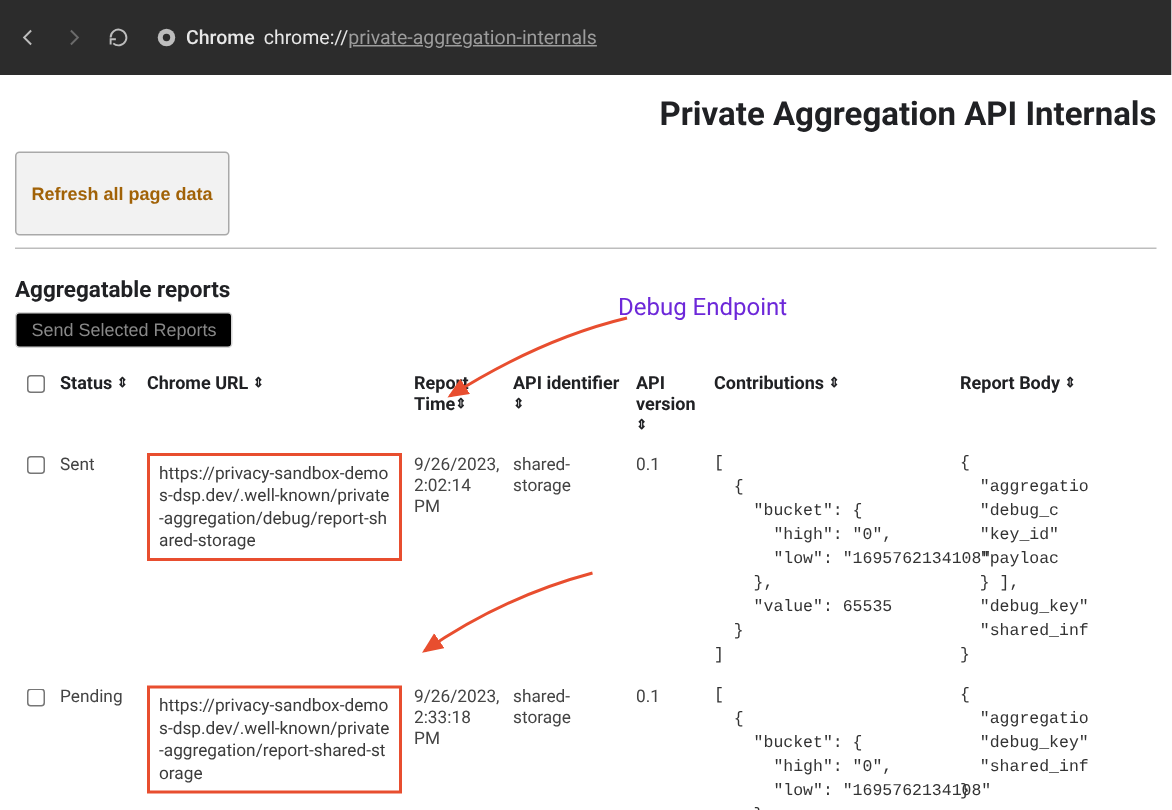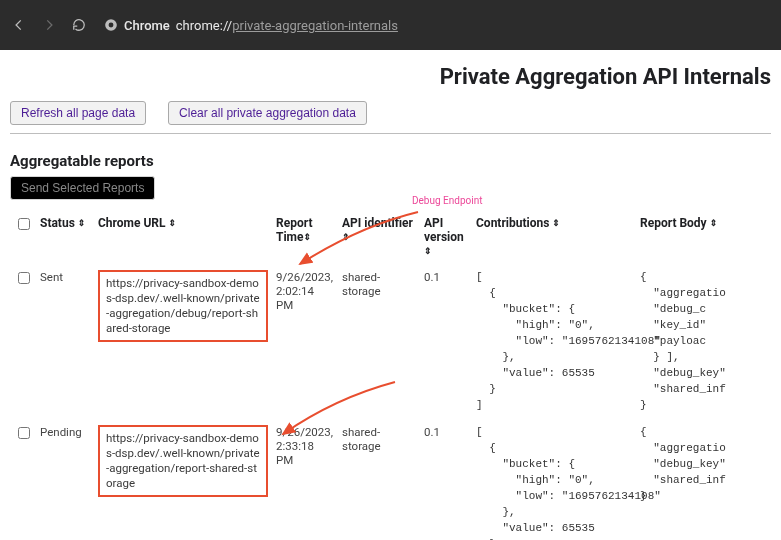--- a/index.html
+++ b/index.html
@@ -47,26 +47,27 @@
     color: #202124;
     text-align: right;
   }
   .btn-row {
     display: flex;
     gap: 22px;
     margin-bottom: 8px;
   }
   .btn {
     font-size: 12px;
-    padding: 4px 10px;
+    padding: 20px 10px;
     border: 1px solid #a9a9a9;
     border-radius: 3px;
     background: #f2f2f2;
     cursor: pointer;
-    color: #4c1d95;
+    color: #a16207;
+    font-weight: bold;
   }
   .hr {
     border: none;
     border-top: 1px solid #bdbdbd;
     margin: 4px 0 18px 0;
   }
   h2 {
     font-size: 15px;
     font-weight: 700;
     margin: 0 0 6px 0;
@@ -125,22 +126,22 @@
     white-space: pre;
     color: #333;
   }
   .chk {
     width: 12px; height: 12px;
     margin-top: 2px;
   }
   
   .annot {
     position: absolute;
-    color: #ec4899;
-    font-size: 10px;
+    color: #6d28d9;
+    font-size: 16px;
     font-weight: 400;
     pointer-events: none;
   }
   .arrow {
     position: absolute;
     pointer-events: none;
   }
   .page-wrap { position: relative; }
 </style>
 </head>
@@ -176,21 +177,20 @@
     </span>
   </div>
 </div>
 
 <div class="page-wrap">
 <div class="page">
   <h1>Private Aggregation API Internals</h1>
 
   <div class="btn-row">
     <button class="btn">Refresh all page data</button>
-    <button class="btn">Clear all private aggregation data</button>
   </div>
   <hr class="hr">
 
   <h2>Aggregatable reports</h2>
   <button class="send-btn">Send Selected Reports</button>
 
   <table class="rpt">
     <colgroup>
       <col class="col-chk">
           <col class="col-status">

